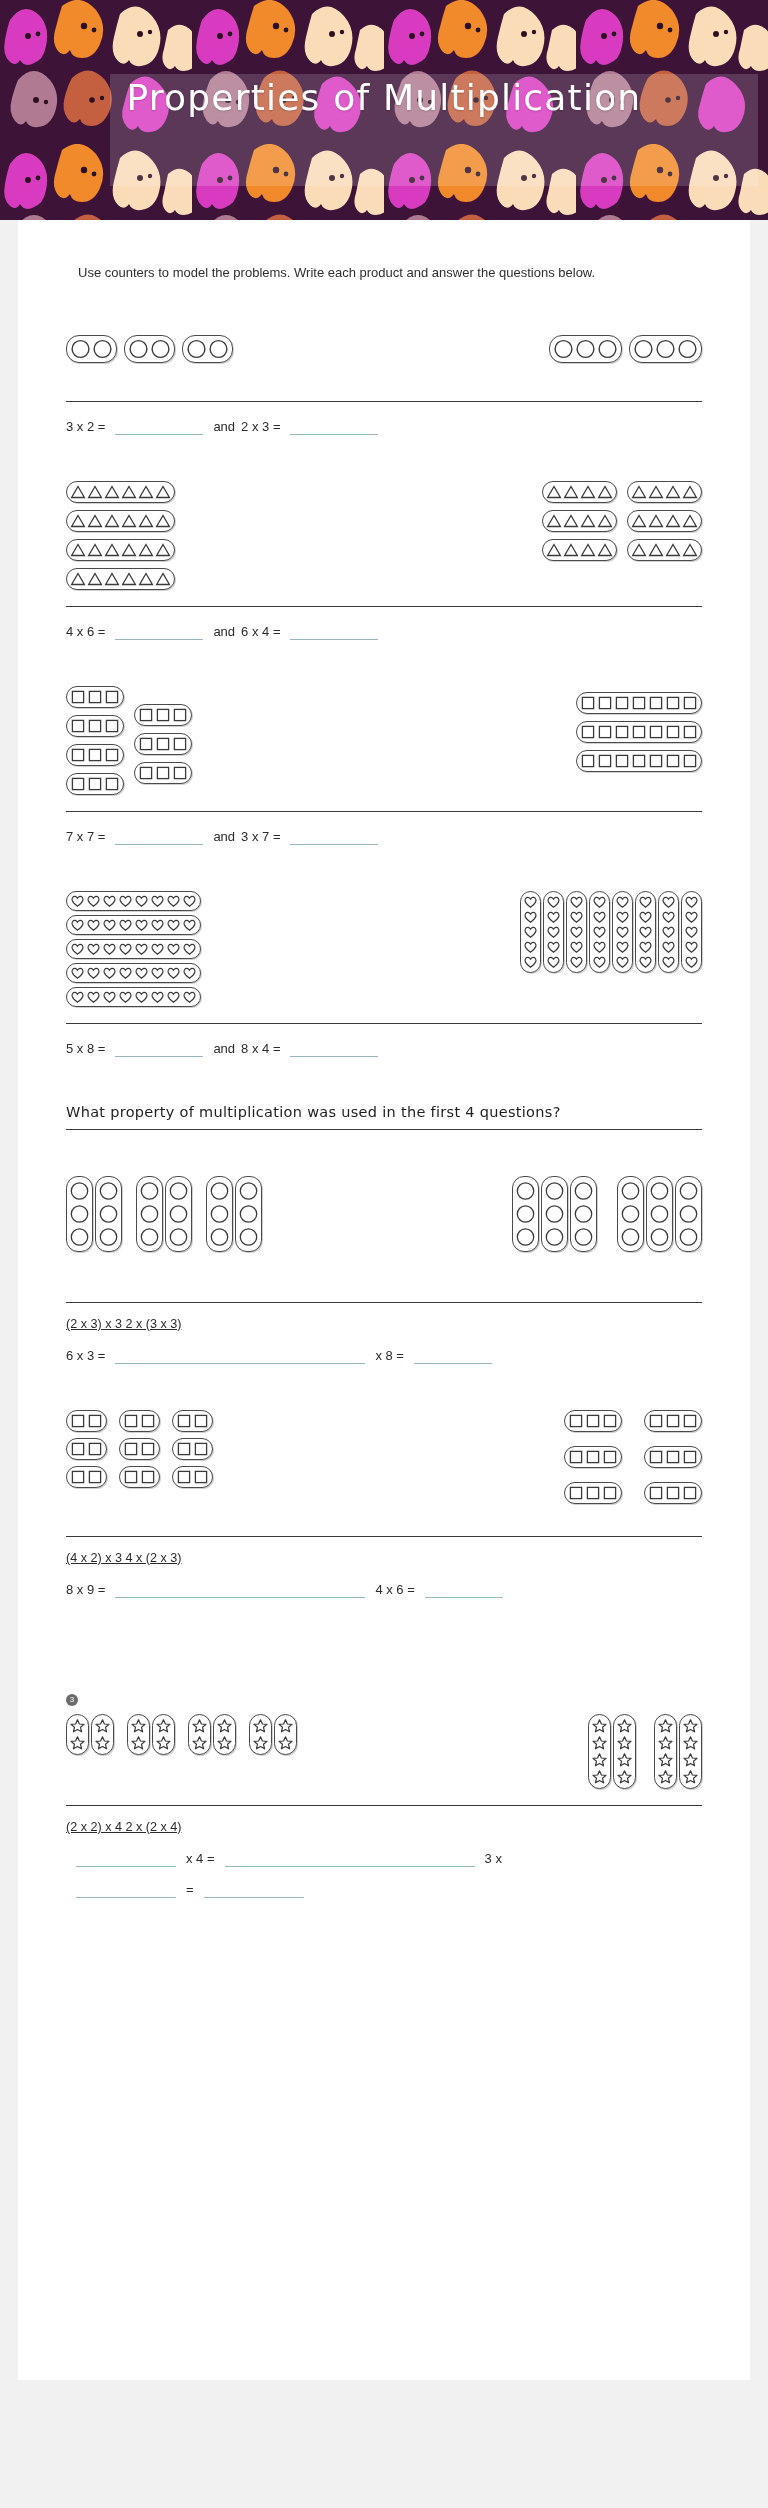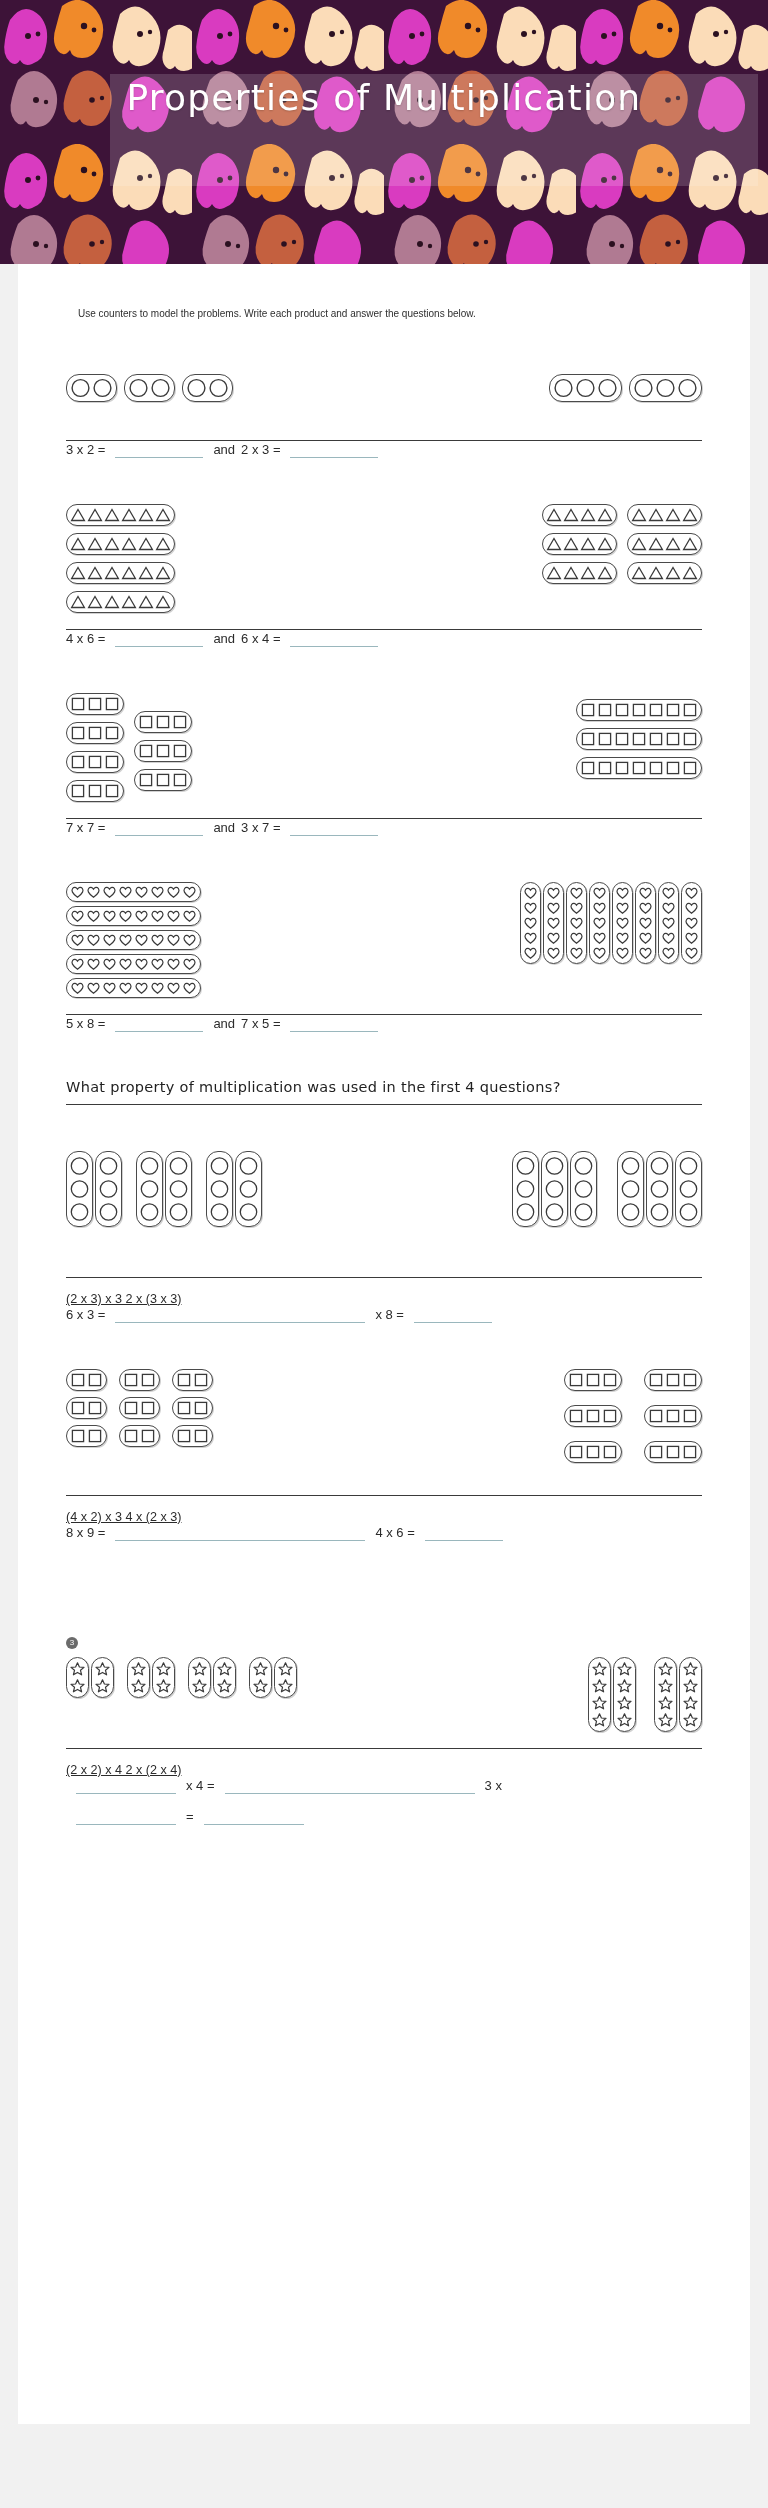--- a/index.html
+++ b/index.html
@@ -11,21 +11,21 @@
     font-family:"Liberation Sans", sans-serif;
     color:#2b2b2b;
     -webkit-font-smoothing:antialiased;
   }
   .page { width:768px; position:relative; background:#f1f1f1; }
 
   
   .hero {
     position:relative;
     width:768px;
-    height:264px;
+    height:220px;
     overflow:hidden;
     background:#d946ef;
   }
   .hero-pattern { position:absolute; inset:0; }
   .hero-title-band {
     position:absolute;
     left:110px; top:74px;
     width:648px; height:112px;
     background:rgba(255,255,255,0.16);
   }
@@ -45,21 +45,21 @@
 
   
   .sheet {
     position:relative;
     margin:0 18px 34px 18px;
     background:#ffffff;
     padding:42px 48px 46px 48px;
     min-height:2160px;
   }
   .instructions {
-    font-size:10px;
+    font-size:13px;
     line-height:1.62;
     color:#2f2f2f;
     margin:0 0 18px 12px;
     max-width:620px;
   }
 
   .block { margin-top:46px; }
   .block-first { margin-top:52px; }
 
   .figure-row {
@@ -74,20 +74,21 @@
 
   .rule {
     border:0; border-top:1px solid #3a3a3a;
     margin:6px 0 0 0; height:0;
   }
   .eq-line {
     display:flex;
     align-items:flex-end;
     font-size:13px;
     color:#2b2b2b;
+    margin-top:16px;
     flex-wrap:nowrap;
   }
   .eq-text { white-space:nowrap; padding-bottom:1px; }
   .blank {
     border-bottom:1px solid #9ab7bd;
     height:17px;
     margin:0 10px;
     display:inline-block;
     flex:0 0 auto;
     width:88px;
@@ -884,21 +885,21 @@
                 </svg>
             </div>
           </div>
         </div>
       </div>
       <hr class="rule">
       <div class="eq-line">
         <span class="eq-text">5 x 8 =</span>
         <span class="blank"></span>
         <span class="eq-text">and</span>
-        <span class="eq-text" style="margin-left:6px">7 x 5 =</span>
+        <span class="eq-text" style="margin-left:6px">8 x 4 =</span>
         <span class="blank"></span>
       </div>
     </div>
 
     <div class="block">
       <p class="handwrite">What property of multiplication was used in the first 4 questions?</p>
       <hr class="rule">
     </div>
 
     <div class="block">

